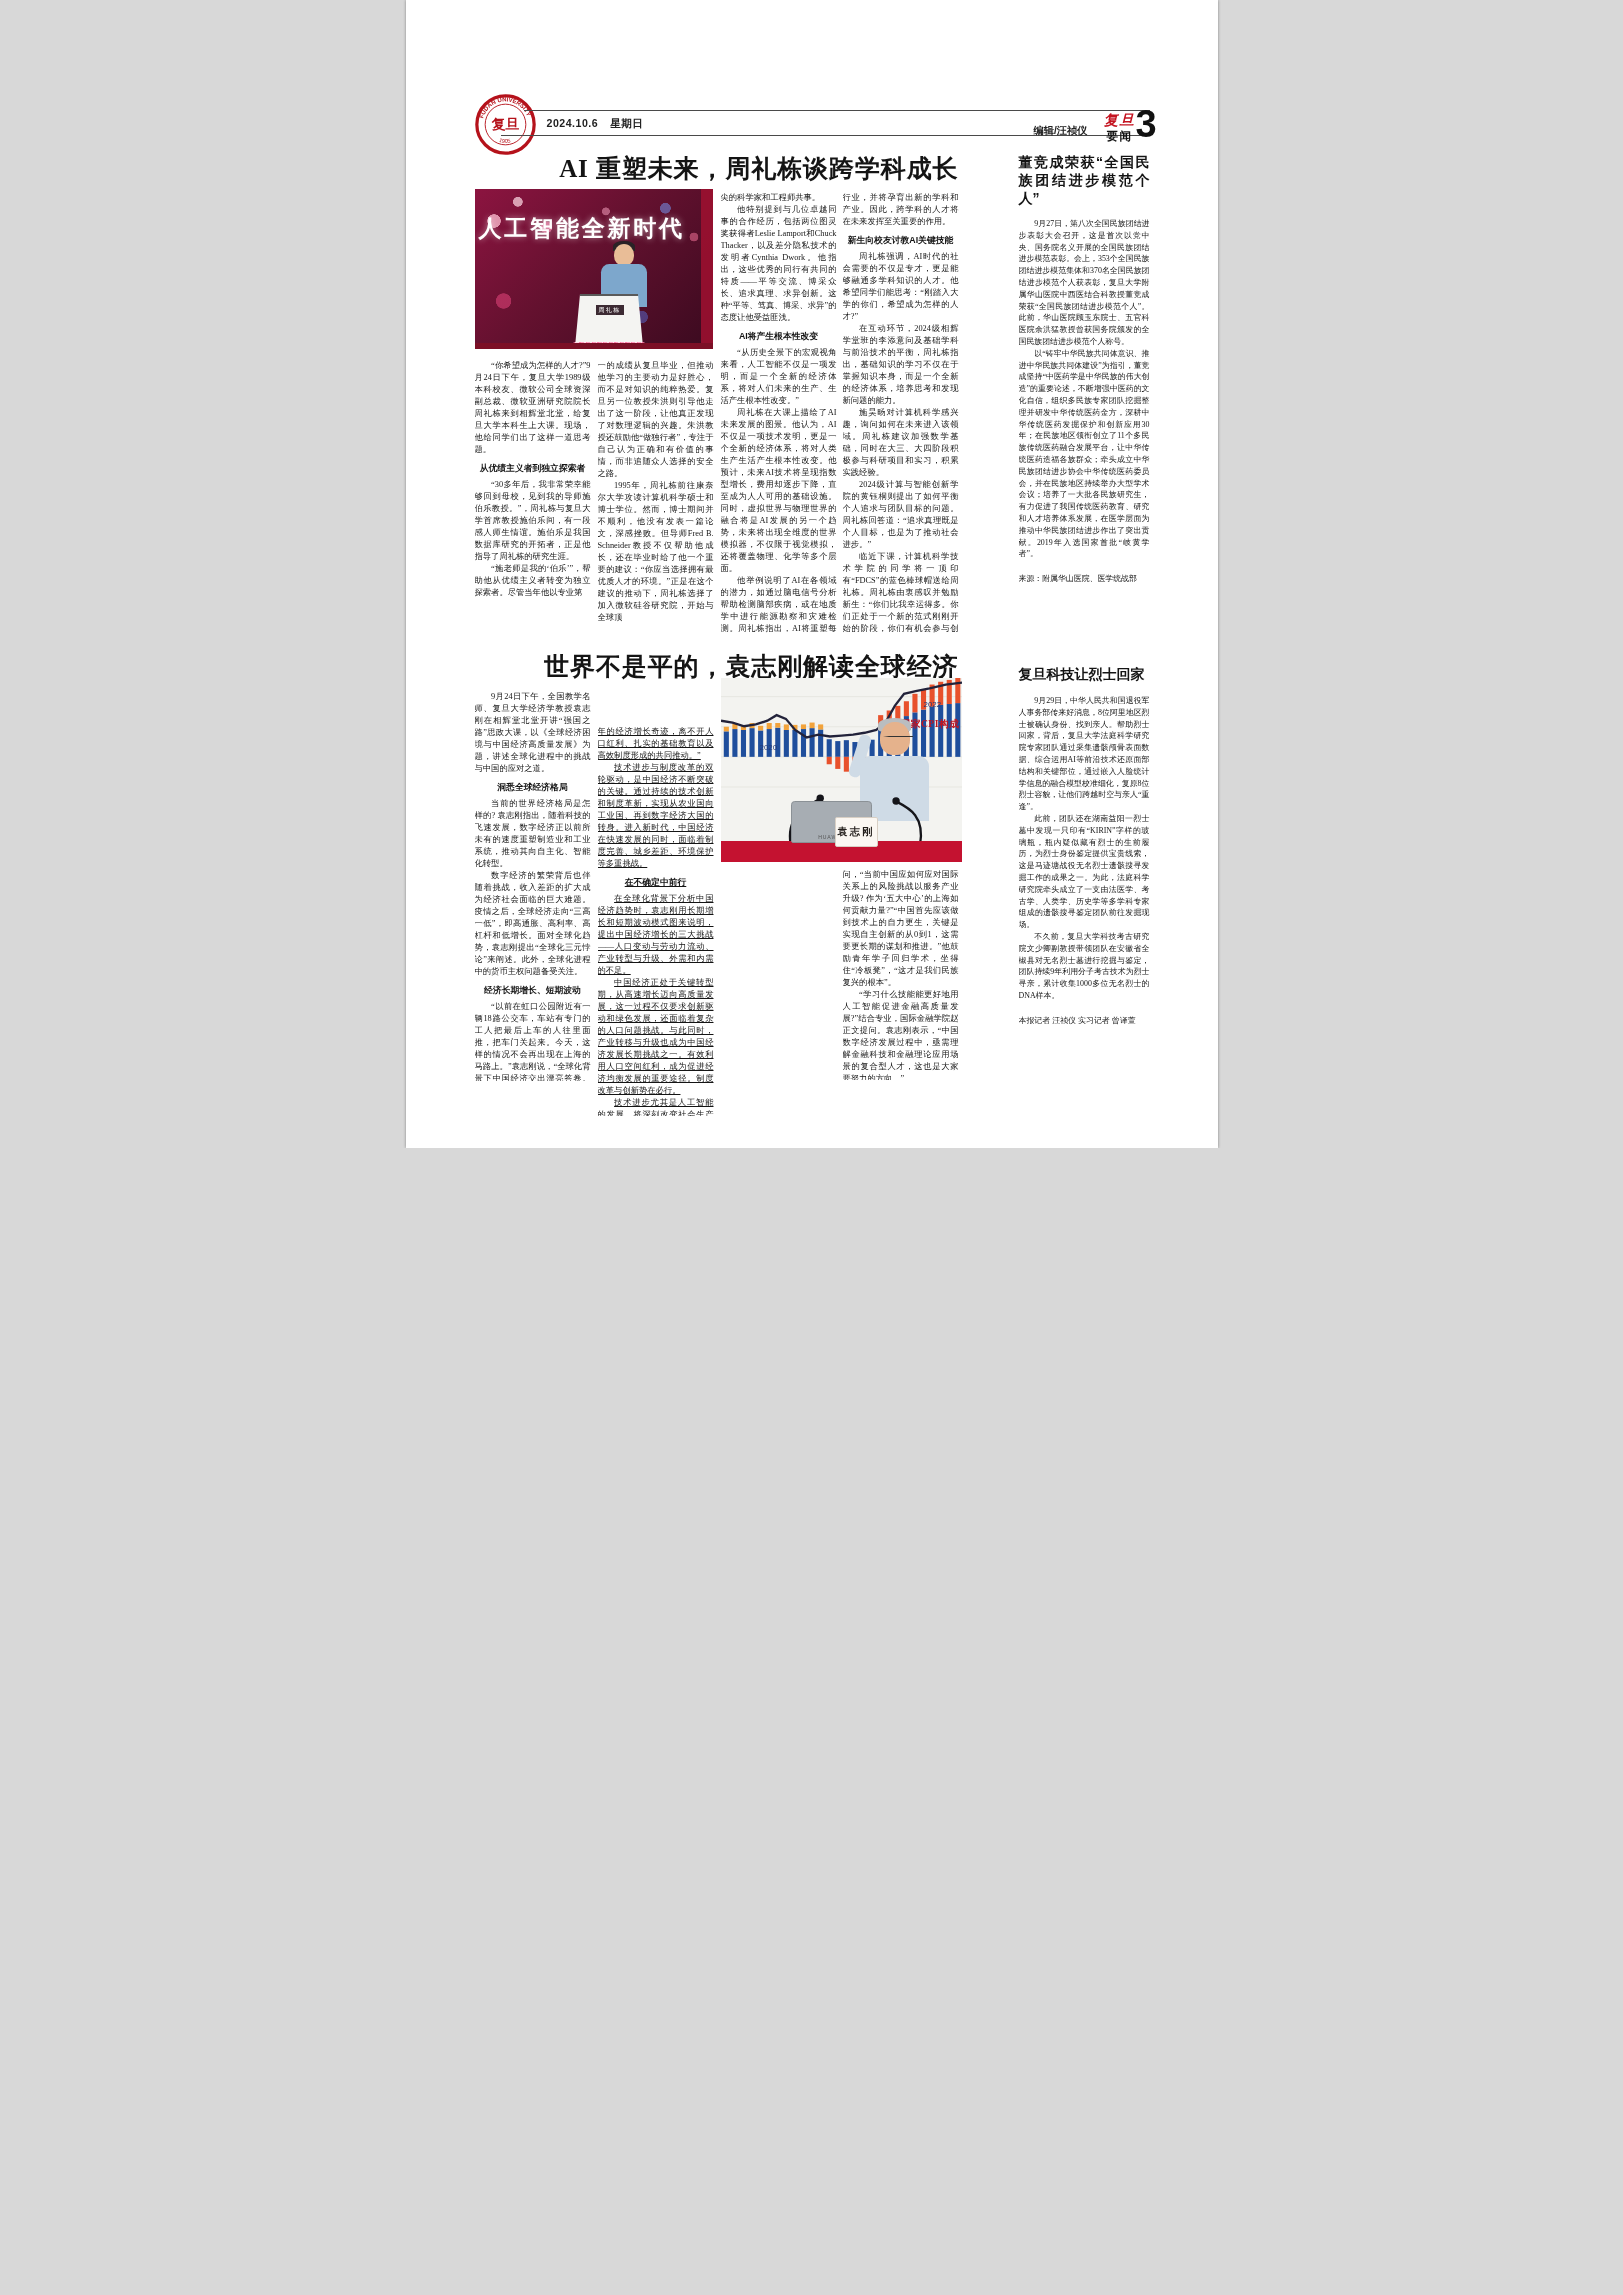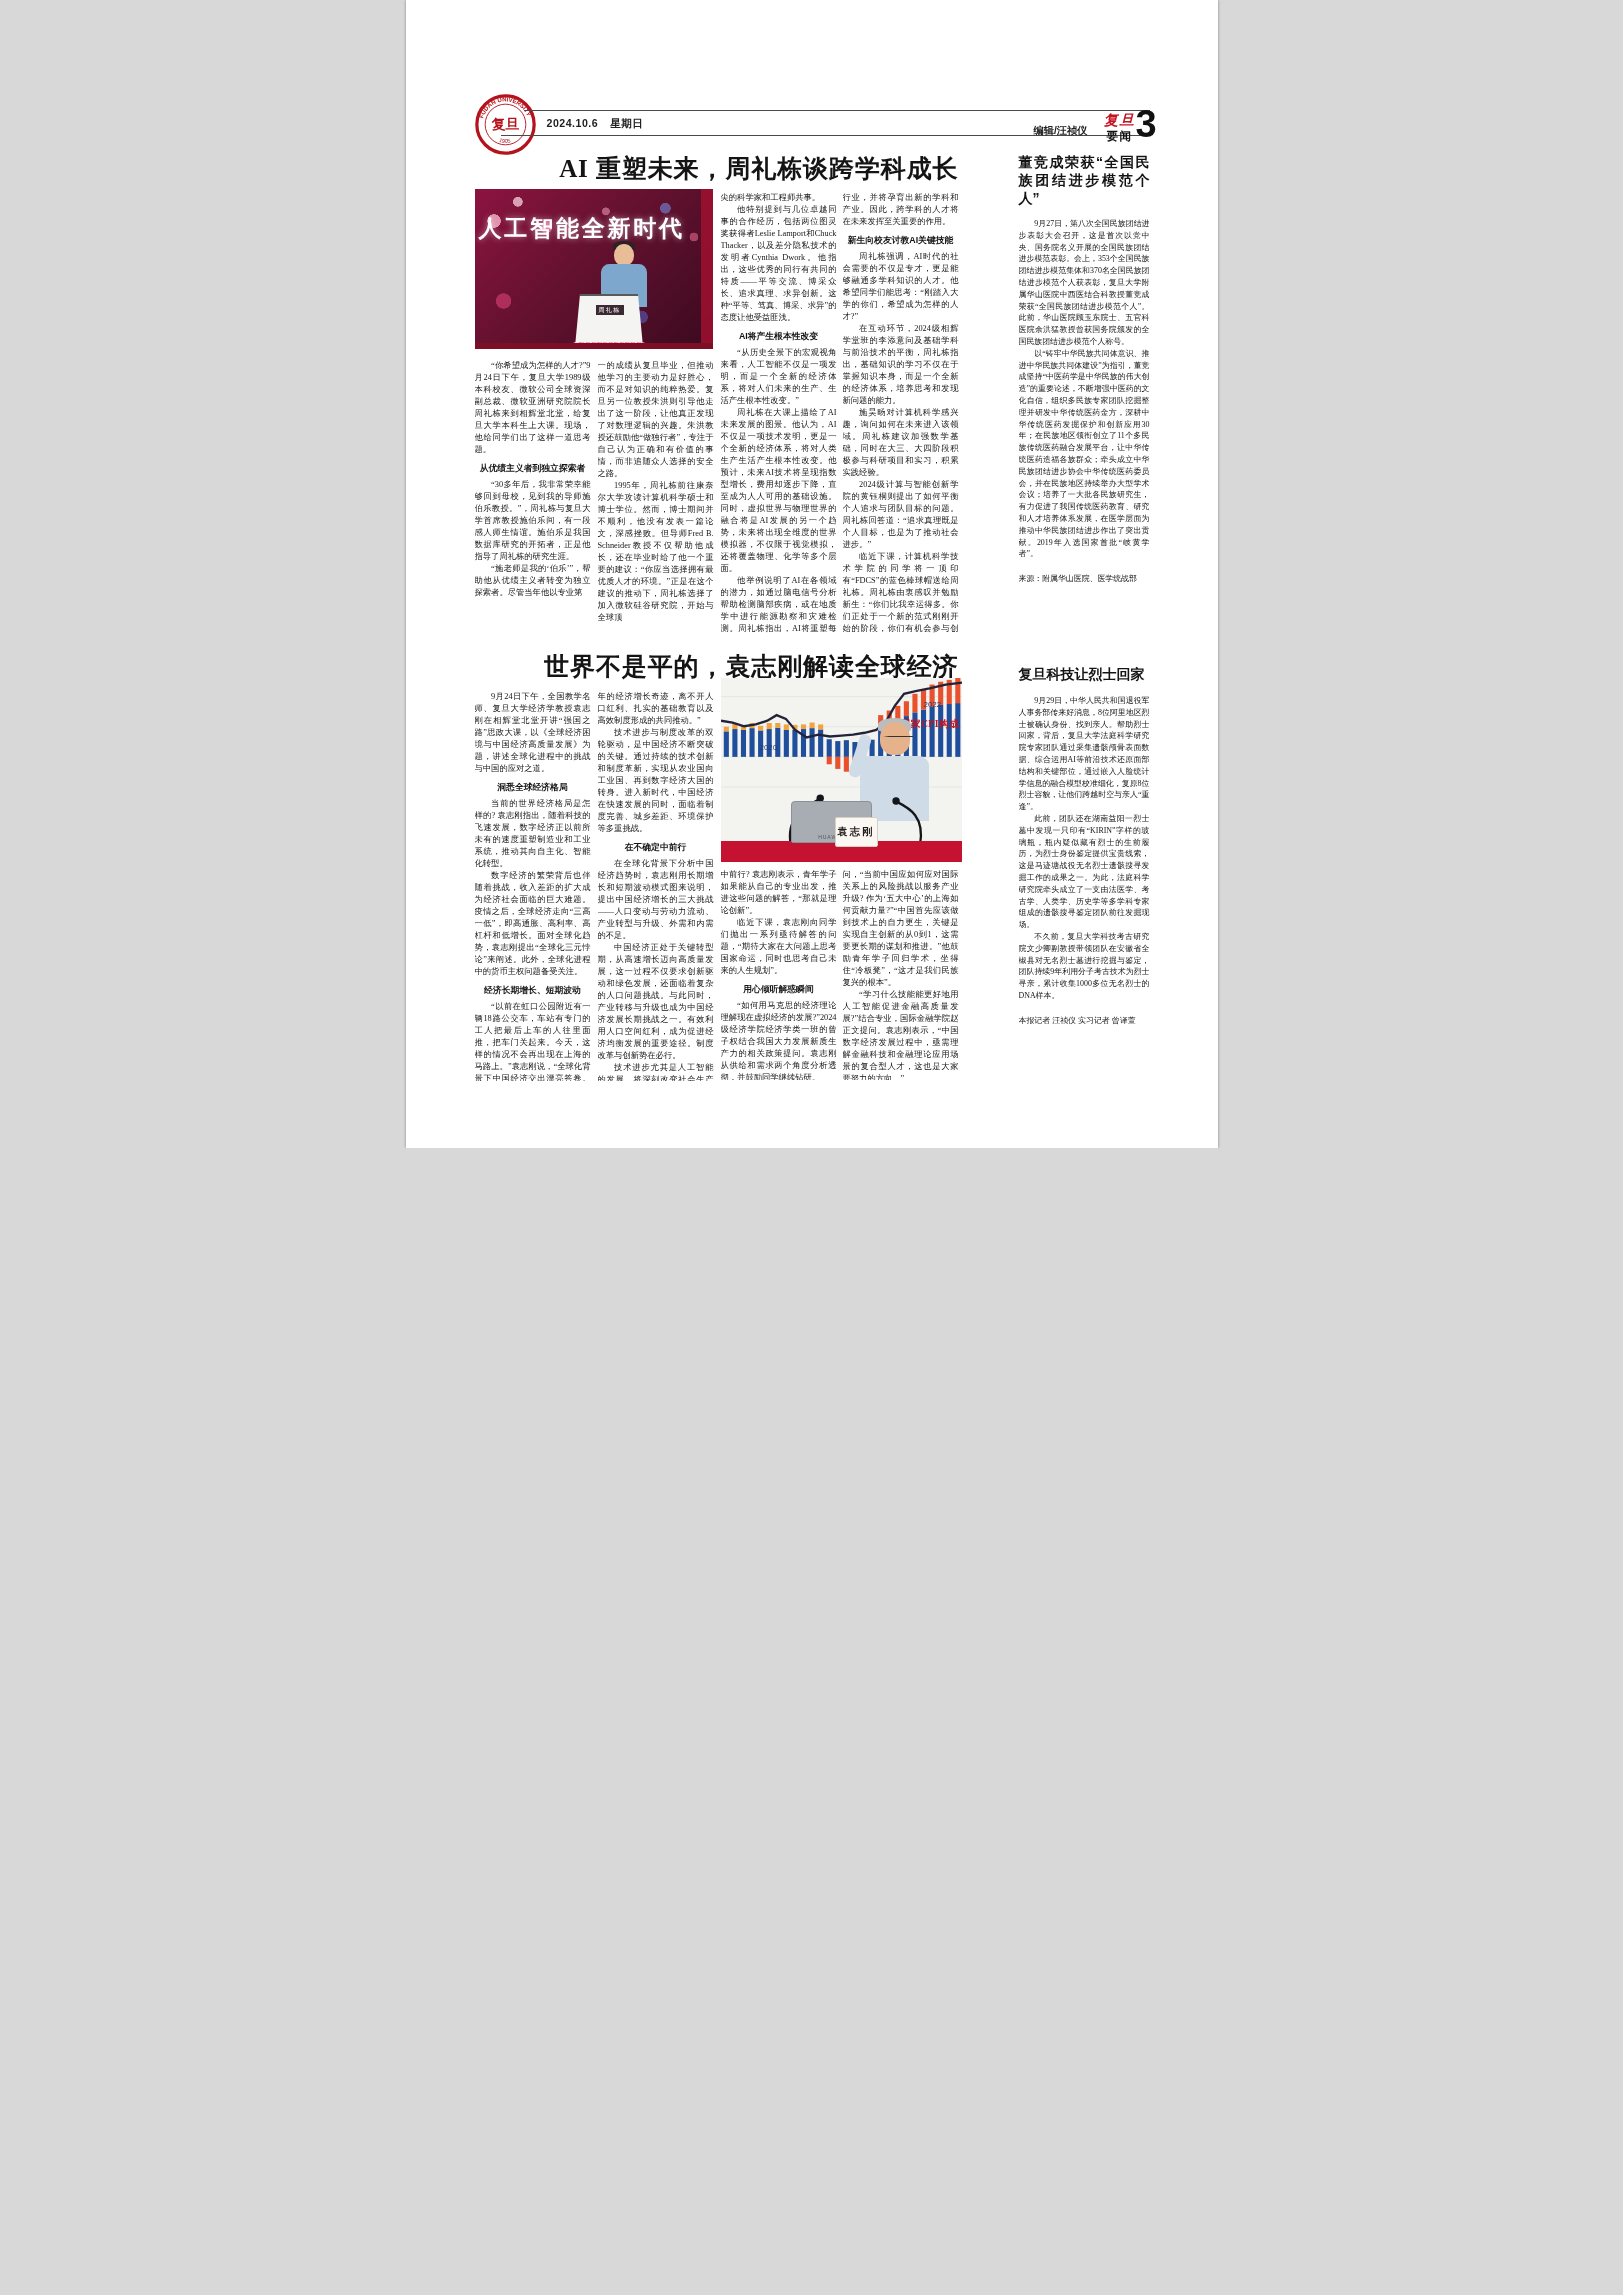--- a/index.html
+++ b/index.html
@@ -168,21 +168,21 @@
   <div class="headline" style="top:650px;">世界不是平的，袁志刚解读全球经济</div>
 
   <div class="col" style="left:69px;top:691px;height:390px;">
     <p>9月24日下午，全国教学名师、复旦大学经济学教授袁志刚在相辉堂北堂开讲“强国之路”思政大课，以《全球经济困境与中国经济高质量发展》为题，讲述全球化进程中的挑战与中国的应对之道。</p>
     <p class="subhead">洞悉全球经济格局</p>
     <p>当前的世界经济格局是怎样的? 袁志刚指出，随着科技的飞速发展，数字经济正以前所未有的速度重塑制造业和工业系统，推动其向自主化、智能化转型。</p>
     <p>数字经济的繁荣背后也伴随着挑战，收入差距的扩大成为经济社会面临的巨大难题。疫情之后，全球经济走向“三高一低”，即高通胀、高利率、高杠杆和低增长。面对全球化趋势，袁志刚提出“全球化三元悖论”来阐述。此外，全球化进程中的货币主权问题备受关注。</p>
     <p class="subhead">经济长期增长、短期波动</p>
     <p>“以前在虹口公园附近有一辆18路公交车，车站有专门的工人把最后上车的人往里面推，把车门关起来。今天，这样的情况不会再出现在上海的马路上。”袁志刚说，“全球化背景下中国经济交出漂亮答卷。中国过去四十余</p>
   </div>
-  <div class="col" style="left:192px;top:691px;height:390px;">
+  <div class="col" style="left:192px;top:726px;height:390px;text-decoration:underline;">
     <p class="ni">年的经济增长奇迹，离不开人口红利、扎实的基础教育以及高效制度形成的共同推动。”</p>
     <p>技术进步与制度改革的双轮驱动，是中国经济不断突破的关键。通过持续的技术创新和制度革新，实现从农业国向工业国、再到数字经济大国的转身。进入新时代，中国经济在快速发展的同时，面临着制度完善、城乡差距、环境保护等多重挑战。</p>
     <p class="subhead">在不确定中前行</p>
     <p>在全球化背景下分析中国经济趋势时，袁志刚用长期增长和短期波动模式图来说明，提出中国经济增长的三大挑战——人口变动与劳动力流动、产业转型与升级、外需和内需的不足。</p>
     <p>中国经济正处于关键转型期，从高速增长迈向高质量发展，这一过程不仅要求创新驱动和绿色发展，还面临着复杂的人口问题挑战。与此同时，产业转移与升级也成为中国经济发展长期挑战之一。有效利用人口空间红利，成为促进经济均衡发展的重要途径。制度改革与创新势在必行。</p>
     <p>技术进步尤其是人工智能的发展，将深刻改变社会生产结构和就业形态。作为学生，如何在浪潮</p>
   </div>
 
   <div class="photo2">
     <svg class="chart" width="241" height="116" viewBox="0 0 520 250">
@@ -266,27 +266,20 @@
       <path d="M430,360 C440,300 408,282 380,268" fill="none" stroke="#15151a" stroke-width="5"></path>
       <circle cx="378" cy="266" r="8" fill="#15151a"></circle>
     </svg>
     <div class="desk"></div>
     <div class="laptop">
         <span>HUAWEI</span>
       </div>
     <div class="card">袁志刚</div>
   </div>
 
-  <div class="col" style="left:315px;top:869px;height:211px;">
-    <p class="ni">中前行? 袁志刚表示，青年学子如果能从自己的专业出发，推进这些问题的解答，“那就是理论创新”。</p>
-    <p>临近下课，袁志刚向同学们抛出一系列亟待解答的问题，“期待大家在大问题上思考国家命运，同时也思考自己未来的人生规划”。</p>
-    <p class="subhead">用心倾听解惑瞬间</p>
-    <p>“如何用马克思的经济理论理解现在虚拟经济的发展?”2024级经济学院经济学类一班的曾子权结合我国大力发展新质生产力的相关政策提问。袁志刚从供给和需求两个角度分析透彻，并鼓励同学继续钻研。</p>
-
-  </div>
   <div class="col" style="left:437px;top:869px;height:211px;">
     <p class="ni">问，“当前中国应如何应对国际关系上的风险挑战以服务产业升级? 作为‘五大中心’的上海如何贡献力量?”“中国首先应该做到技术上的自力更生，关键是实现自主创新的从0到1，这需要更长期的谋划和推进。”他鼓励青年学子回归学术，坐得住“冷板凳”，“这才是我们民族复兴的根本”。</p>
     <p>“学习什么技能能更好地用人工智能促进金融高质量发展?”结合专业，国际金融学院赵正文提问。袁志刚表示，“中国数字经济发展过程中，亟需理解金融科技和金融理论应用场景的复合型人才，这也是大家要努力的方向。”</p>
 
   </div>
 
   <div class="sb-head" style="top:665px;">复旦科技让烈士回家</div>
   <div class="sbcol" style="top:695px;height:393px;">
     <p>9月29日，中华人民共和国退役军人事务部传来好消息，8位阿里地区烈士被确认身份、找到亲人。帮助烈士回家，背后，复旦大学法庭科学研究院专家团队通过采集遗骸颅骨表面数据、综合运用AI等前沿技术还原面部结构和关键部位，通过嵌入人脸统计学信息的融合模型校准细化，复原8位烈士容貌，让他们跨越时空与亲人“重逢”。</p>
     <p>此前，团队还在湖南益阳一烈士墓中发现一只印有“KIRIN”字样的玻璃瓶，瓶内疑似藏有烈士的生前履历，为烈士身份鉴定提供宝贵线索，这是马迹塘战役无名烈士遗骸搜寻发掘工作的成果之一。为此，法庭科学研究院牵头成立了一支由法医学、考古学、人类学、历史学等多学科专家组成的遗骸搜寻鉴定团队前往发掘现场。</p>

